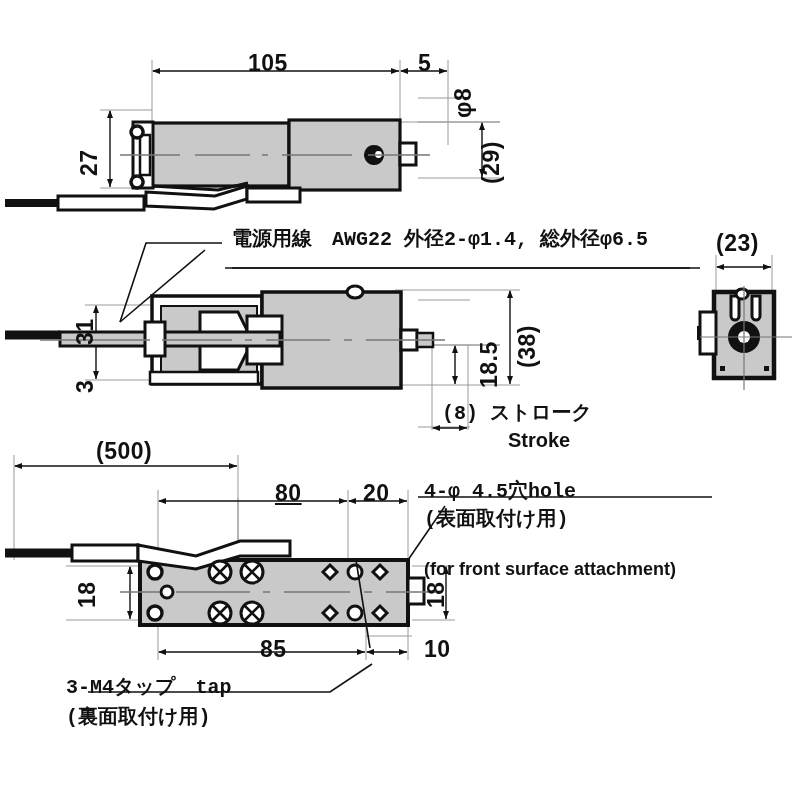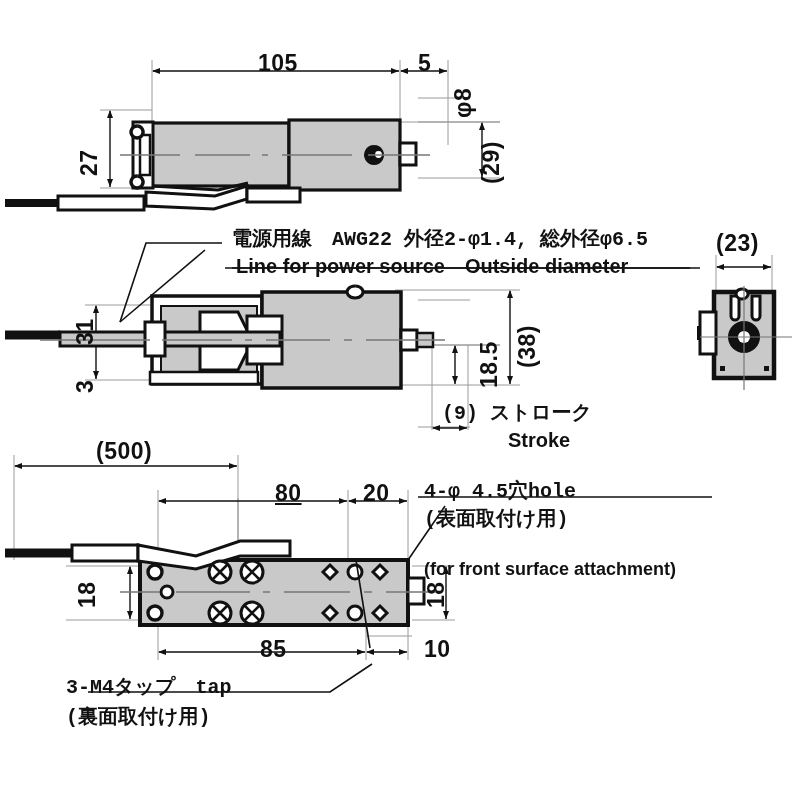--- a/index.html
+++ b/index.html
@@ -204,34 +204,33 @@
       <path d="M225,268 L690,268"></path>
       <path d="M232,268 L700,268"></path>
       <path d="M418,497 L560,497 L712,497"></path>
       <path d="M408,560 L445,506"></path>
       <path d="M88,692 L330,692 L372,664"></path>
       <path d="M356,560 L370,648"></path>
       <path d="M120,322 L205,250"></path>
     </g>
   </svg>
 
-  <div class="lbl dim" style="left:258px; top:52px;">105</div>
+  <div class="lbl dim" style="left:248px; top:52px;">105</div>
   <div class="lbl dim" style="left:418px; top:52px;">5</div>
   <div class="lbl dim rot90" style="left:452px; top:118px;">φ8</div>
   <div class="lbl dim rot90" style="left:78px; top:176px;">27</div>
   <div class="lbl dim rot90" style="left:480px; top:184px;">(29)</div>
 
   <div class="lbl notejp" style="left:232px; top:230px;">電源用線　AWG22 外径2-φ1.4, 総外径φ6.5</div>
-  <div class="lbl note" style="left:236px; top:256px;">Line for power source　Outside diameter</div>
 
   <div class="lbl dim rot90" style="left:74px; top:345px;">31</div>
   <div class="lbl dim rot90" style="left:74px; top:393px;">3</div>
   <div class="lbl dim rot90" style="left:478px; top:388px;">18.5</div>
   <div class="lbl dim rot90" style="left:516px; top:368px;">(38)</div>
-  <div class="lbl notejp" style="left:442px; top:404px;">(9) ストローク</div>
+  <div class="lbl notejp" style="left:442px; top:404px;">(8) ストローク</div>
   <div class="lbl note" style="left:508px; top:430px;">Stroke</div>
 
   <div class="lbl dim" style="left:716px; top:232px;">(23)</div>
 
   <div class="lbl dim" style="left:96px; top:440px;">(500)</div>
   <div class="lbl dim" style="left:275px; top:482px;text-decoration:underline;">80</div>
   <div class="lbl dim" style="left:363px; top:482px;">20</div>
   <div class="lbl dim rot90" style="left:76px; top:608px;">18</div>
   <div class="lbl dim rot90" style="left:425px; top:608px;">18</div>
   <div class="lbl dim" style="left:260px; top:638px;">85</div>

